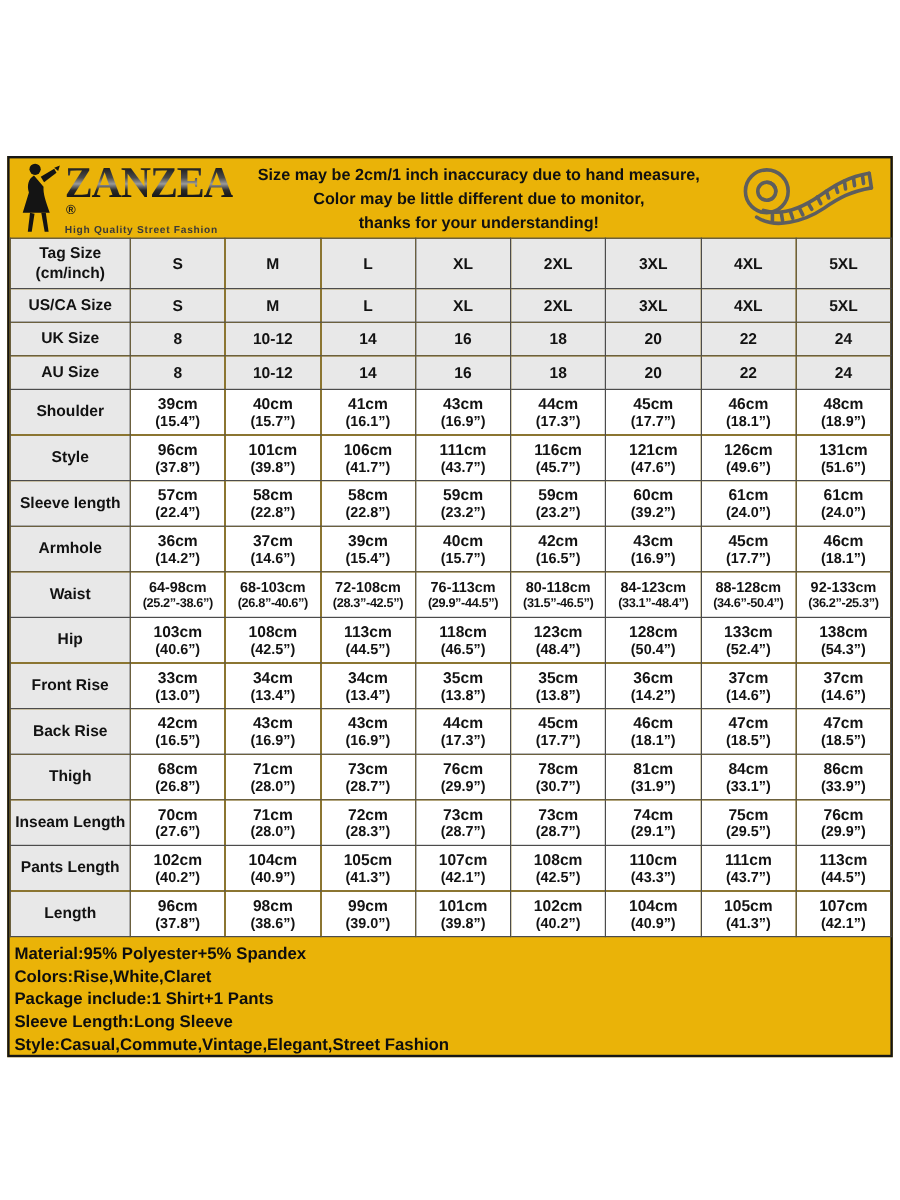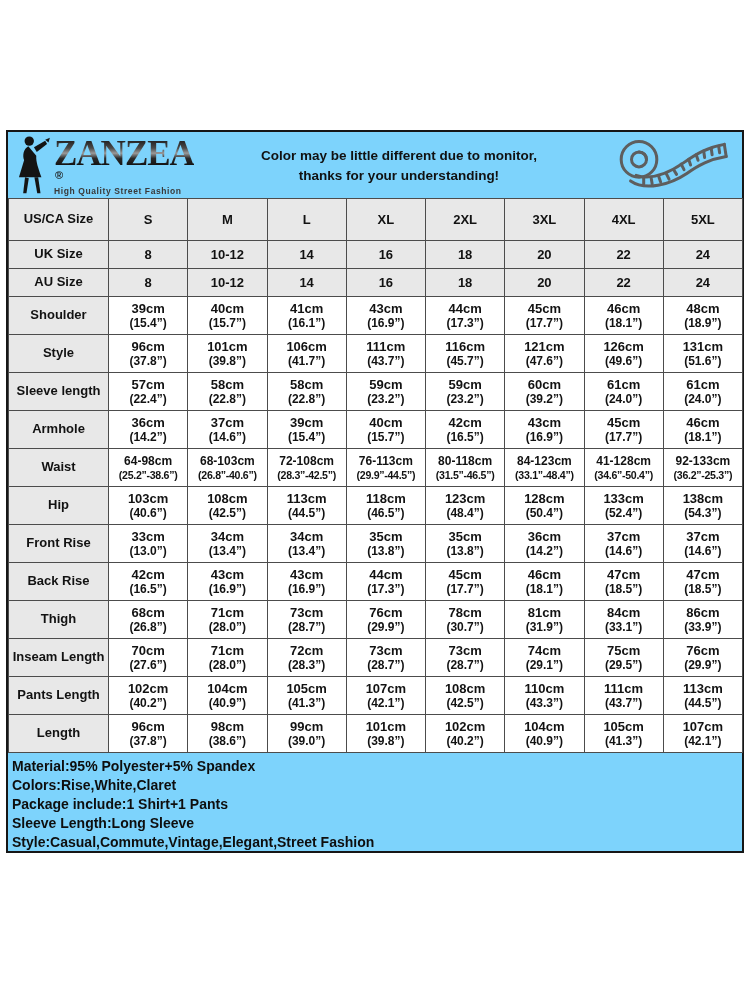--- a/index.html
+++ b/index.html
@@ -3,21 +3,21 @@
 <meta charset="utf-8">
 <style>
   html,body{margin:0;padding:0;}
   body{
     width:750px;height:1000px;background:#ffffff;position:relative;
     font-family:"Liberation Sans", sans-serif;color:#111;
     -webkit-font-smoothing:antialiased;
   }
   .frame{
     position:absolute;left:6px;top:130px;width:734px;
-    border:2px solid #161616;background:#7dd3fc;box-sizing:content-box;
+    border:2px solid #161616;background:#eab308;box-sizing:content-box;
   }
   
   .brandbar{display:flex;align-items:center;height:66px;overflow:hidden;}
   .logo{display:flex;align-items:center;padding-left:6px;width:188px;flex:0 0 auto;}
   .logo svg{display:block;}
   .logo-text{margin-left:2px;line-height:1;}
   .brand-name{
     font-family:"Liberation Serif", serif;font-weight:bold;font-size:35px;
     letter-spacing:-1px;color:#1c1c1c;
     background:linear-gradient(180deg,#000 0%,#4a4a4a 38%,#9a9a9a 52%,#2a2a2a 66%,#000 100%);
@@ -67,20 +67,21 @@
         </svg>
       </span>
       <div class="logo-text">
         <div>
           <span class="brand-name">ZANZEA</span><span class="reg">®</span>
         </div>
         <div class="tagline">High Quality Street Fashion</div>
       </div>
     </div>
     <div class="disclaimer">
+      <div>Size may be 2cm/1 inch inaccuracy due to hand measure,</div>
       <div>Color may be little different due to monitor,</div>
       <div>thanks for your understanding!</div>
     </div>
     <div class="tape">
       <svg width="126" height="60" viewBox="0 0 130 64" fill="none" stroke="#5e5e5e" stroke-width="3.2" stroke-linecap="round" xmlns="http://www.w3.org/2000/svg">
         <path d="M124 10 C 106 13, 94 20, 80 30 C 64 41, 46 48, 30 43"></path>
         <path d="M126 23 C 108 26, 97 32, 84 41 C 66 53, 40 60, 24 49"></path>
         <path d="M124 10 L 126 23"></path>
         <circle cx="33" cy="26" r="19"></circle>
         <circle cx="33" cy="26" r="8"></circle>
@@ -108,33 +109,47 @@
         <col class="c-size">
         <col class="c-size">
       <col class="c-size">
         <col class="c-size">
         <col class="c-size">
         <col class="c-size">
     </colgroup>
     <tbody>
         <tr class="size-row">
           <td class="label-cell">
-            <div>US/CA Size</div>
+            <div>Tag Size</div>
+            <div>(cm/inch)</div>
           </td>
           <td>S</td>
           <td>M</td>
           <td>L</td>
           <td>XL</td>
           <td>2XL</td>
           <td>3XL</td>
           <td>4XL</td>
           <td>5XL</td>
         </tr>
         <tr class="size-row">
           <td class="label-cell">
+            <div>US/CA Size</div>
+          </td>
+          <td>S</td>
+          <td>M</td>
+          <td>L</td>
+          <td>XL</td>
+          <td>2XL</td>
+          <td>3XL</td>
+          <td>4XL</td>
+          <td>5XL</td>
+        </tr>
+        <tr class="size-row">
+          <td class="label-cell">
             <div>UK Size</div>
           </td>
           <td>8</td>
           <td>10-12</td>
           <td>14</td>
           <td>16</td>
           <td>18</td>
           <td>20</td>
           <td>22</td>
           <td>24</td>
@@ -322,21 +337,21 @@
           </td>
           <td>
             <div class="cm-line">80-118cm</div>
             <div class="in-line">(31.5”-46.5”)</div>
           </td>
           <td>
             <div class="cm-line">84-123cm</div>
             <div class="in-line">(33.1”-48.4”)</div>
           </td>
           <td>
-            <div class="cm-line">41-128cm</div>
+            <div class="cm-line">88-128cm</div>
             <div class="in-line">(34.6”-50.4”)</div>
           </td>
           <td>
             <div class="cm-line">92-133cm</div>
             <div class="in-line">(36.2”-25.3”)</div>
           </td>
         </tr>
         <tr class="measure-row">
           <td class="label-cell">
             <div>Hip</div>

